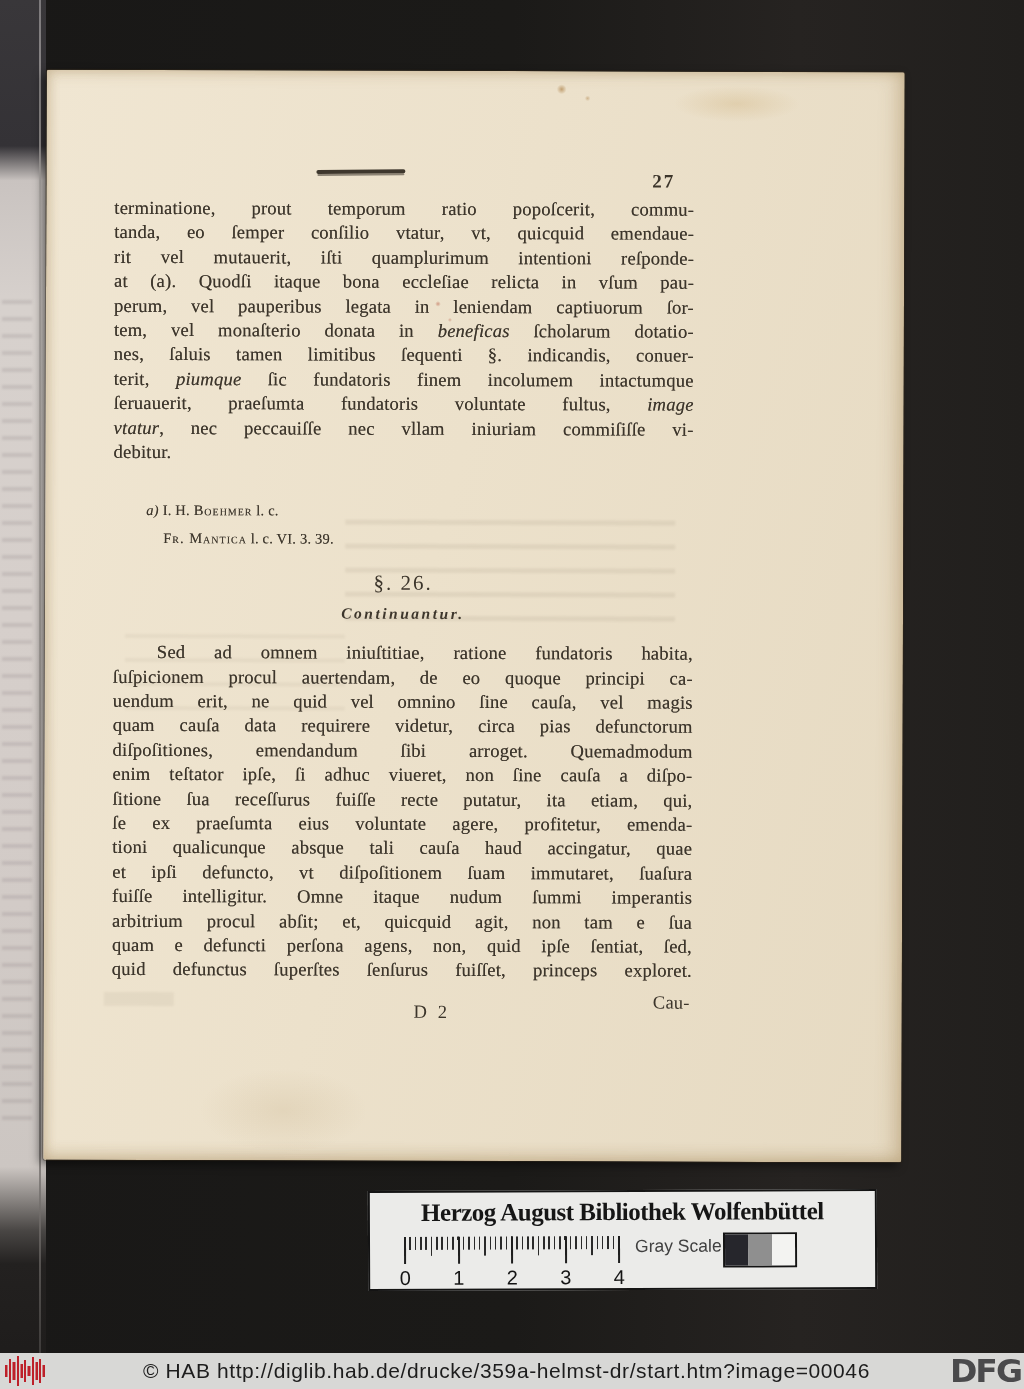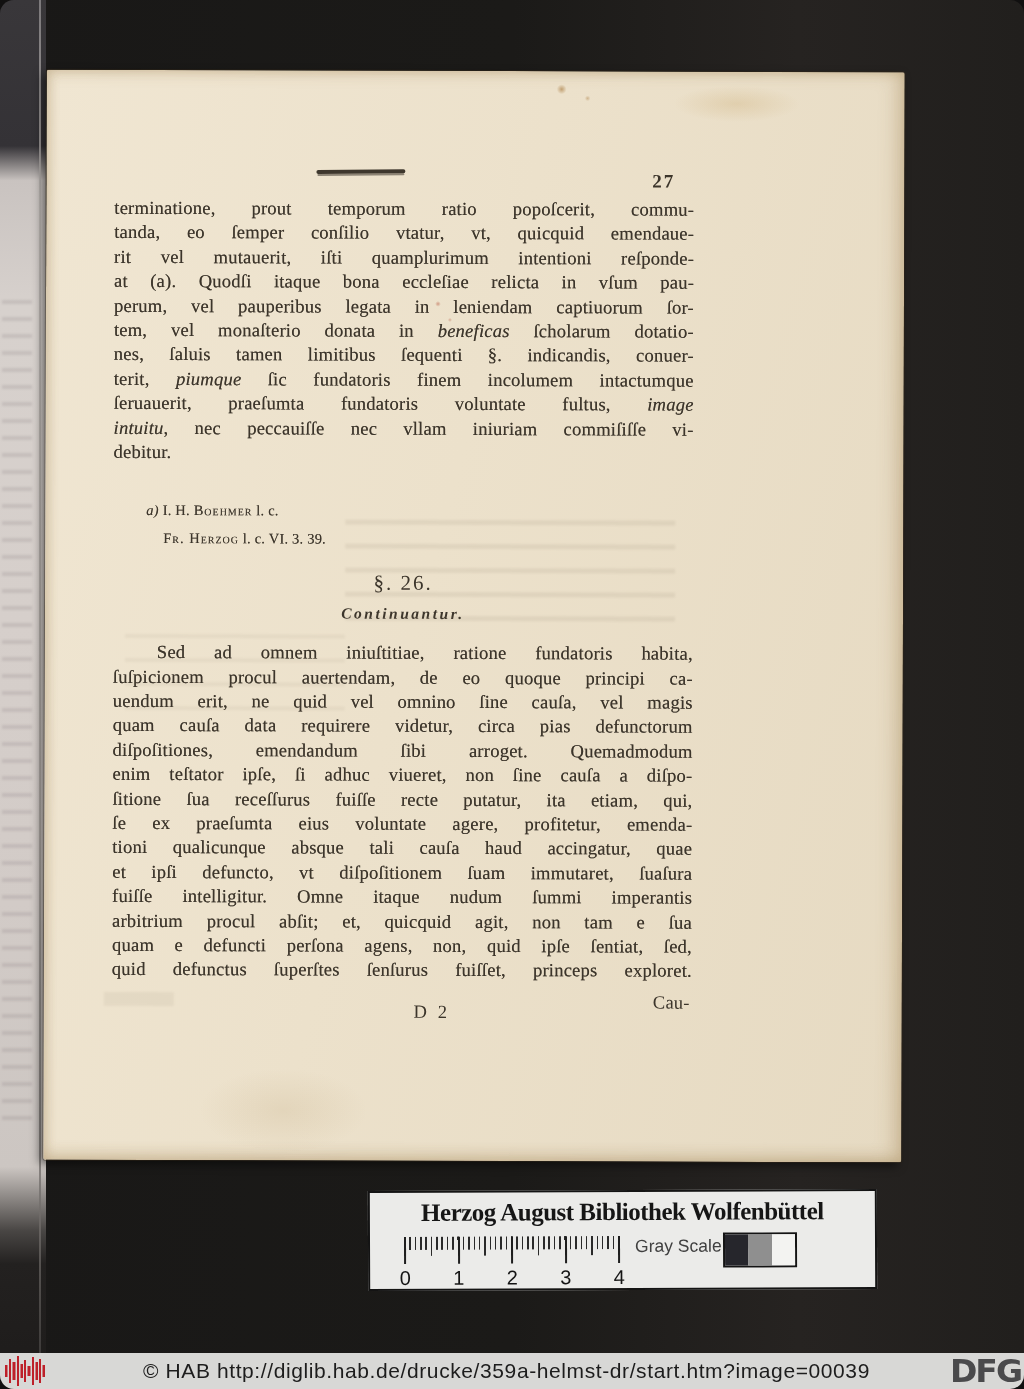--- a/index.html
+++ b/index.html
@@ -1,20 +1,19 @@
 <!DOCTYPE html>
 <html><head>
 <meta charset="utf-8">
 <style>
   html,body{margin:0;padding:0;background:#111010;}
   #stage{
     position:relative;width:1024px;height:1389px;overflow:hidden;
     background:linear-gradient(90deg,#191817 0%,#1b1a18 50%,#262321 78%,#211f1d 100%);
     font-family:"Liberation Serif","DejaVu Serif",serif;
-    border-radius:14px;
   }
   
   .leftstack{
     position:absolute;left:0;top:0;width:46px;height:1389px;
     background:linear-gradient(180deg,#39373a 0%,#343236 10.5%,#c9c3c0 13%,#d7d1cd 22%,#d6cfcb 45%,#d2cbc7 65%,#ccc6c2 84%,#494644 88.6%,#232120 91%,#1d1b1a 100%);
   }
   .leftstack::after{
     content:"";position:absolute;right:5px;top:0;width:2px;height:100%;
     background:linear-gradient(180deg,#8d8a8c 0%,#b9b4b0 15%,#aaa49f 60%,#6f6b68 88%,#3a3837 100%);
     opacity:.8;
@@ -148,27 +147,27 @@
       <div class="para para1">
           <div class="tl">terminatione, prout temporum ratio popoſcerit, commu-</div>
           <div class="tl">tanda, eo ſemper conſilio vtatur, vt, quicquid emendaue-</div>
           <div class="tl">rit vel mutauerit, iſti quamplurimum intentioni reſponde-</div>
           <div class="tl">at (a).  Quodſi itaque bona eccleſiae relicta in vſum pau-</div>
           <div class="tl">perum, vel pauperibus legata in leniendam captiuorum ſor-</div>
           <div class="tl">tem, vel monaſterio donata in <i>beneficas</i> ſcholarum dotatio-</div>
           <div class="tl">nes, ſaluis tamen limitibus ſequenti §. indicandis, conuer-</div>
           <div class="tl">terit, <i>piumque</i> ſic fundatoris finem incolumem intactumque</div>
           <div class="tl">ſeruauerit, praeſumta fundatoris voluntate fultus, <i>image</i></div>
-          <div class="tl"><i>intuitu</i>, nec peccauiſſe nec vllam iniuriam commiſiſſe vi-</div>
+          <div class="tl"><i>vtatur</i>, nec peccauiſſe nec vllam iniuriam commiſiſſe vi-</div>
           <div class="tl">debitur.</div>
         </div>
 
       <div class="footnotes">
         <div class="fn fn1"><i>a)</i> I. H. <span class="sc">Boehmer</span> l. c.</div>
-        <div class="fn fn2"><span class="sc">Fr. Herzog</span> l. c. VI. 3. 39.</div>
+        <div class="fn fn2"><span class="sc">Fr. Mantica</span> l. c. VI. 3. 39.</div>
       </div>
 
       <div class="secthead">§.  26.</div>
       <div class="subhead">Continuantur.</div>
 
       <div class="para para2">
           <div class="tl">Sed ad omnem iniuſtitiae, ratione fundatoris habita,</div>
           <div class="tl">ſuſpicionem procul auertendam, de eo quoque principi ca-</div>
           <div class="tl">uendum erit, ne quid vel omnino ſine cauſa, vel magis</div>
           <div class="tl">quam cauſa data requirere videtur, circa pias defunctorum</div>
@@ -224,17 +223,17 @@
         <rect x="12" y="0" width="2" height="30"></rect>
         <rect x="15.5" y="8" width="2.5" height="14"></rect>
         <rect x="19" y="4" width="2" height="22"></rect>
         <rect x="22.5" y="10" width="3" height="10"></rect>
         <rect x="27" y="1" width="2" height="28"></rect>
         <rect x="30.5" y="6" width="2.5" height="18"></rect>
         <rect x="34" y="3" width="2" height="24"></rect>
         <rect x="37.5" y="9" width="2.5" height="12"></rect>
       </g>
     </svg>
-    <div class="url">© HAB http://diglib.hab.de/drucke/359a-helmst-dr/start.htm?image=00039</div>
+    <div class="url">© HAB http://diglib.hab.de/drucke/359a-helmst-dr/start.htm?image=00046</div>
     <div class="dfg">DFG</div>
   </div>
 
 </div>
 
 </body></html>

